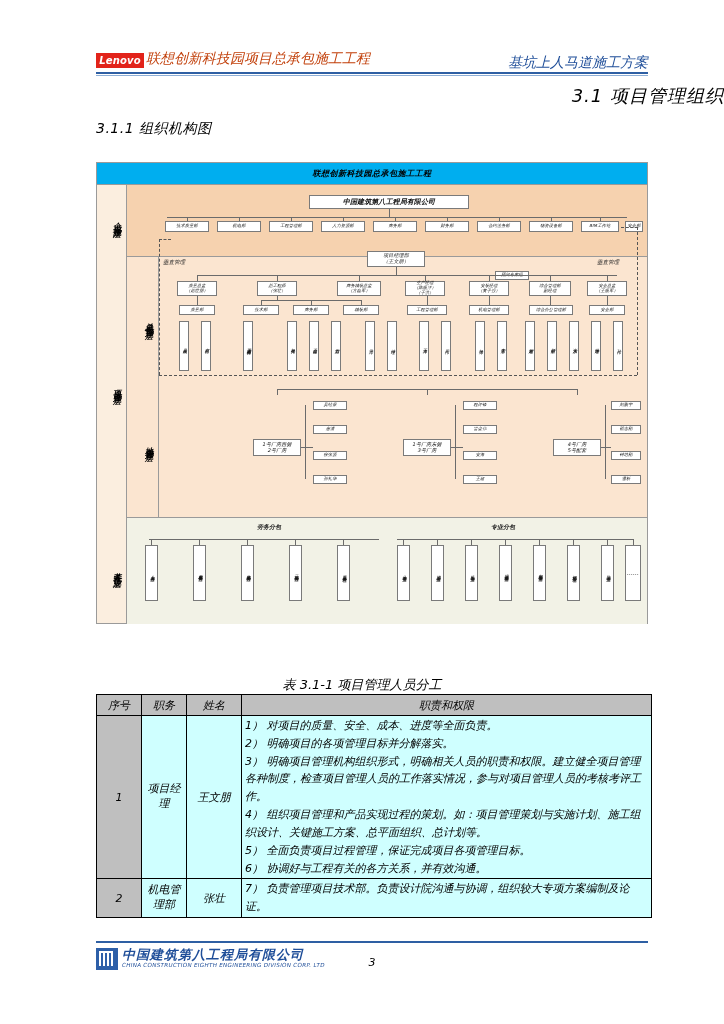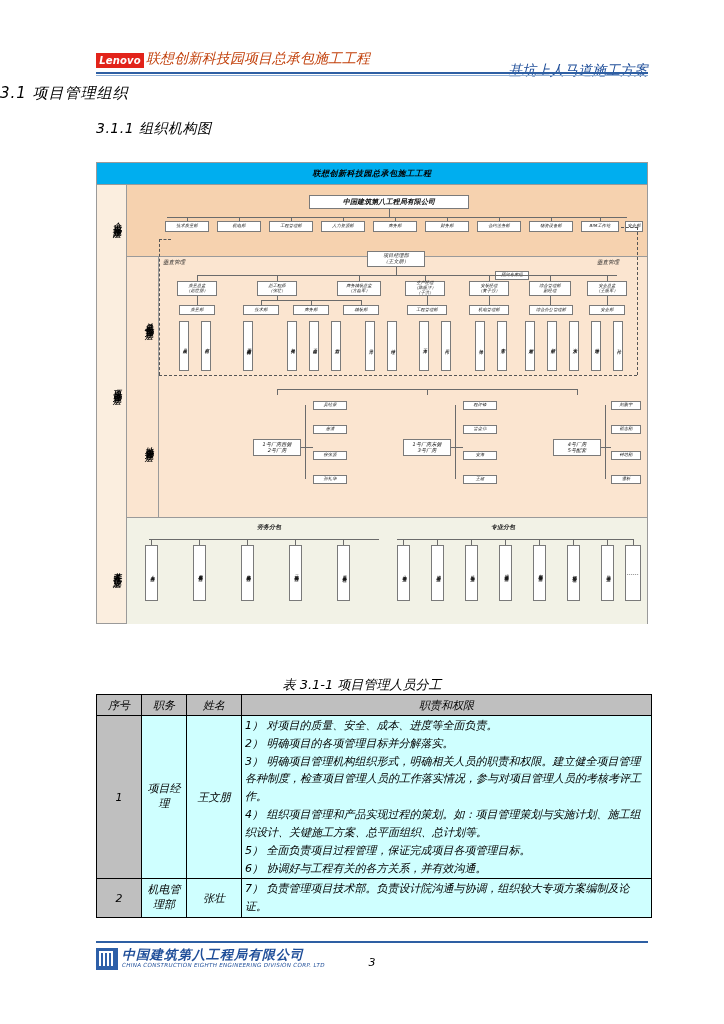--- a/index.html
+++ b/index.html
@@ -19,29 +19,29 @@
     position:absolute;left:0;top:3px;width:48px;height:15px;
     background:#E2231A;color:#fff;font-size:10px;font-weight:bold;
     text-align:center;line-height:15px;letter-spacing:.2px;
     font-family:"DejaVu Sans","Liberation Sans",sans-serif;
   }
   .hdr-left{
     position:absolute;left:50px;top:0px;font-size:14px;color:#c2410c;
     font-family:"DejaVu Sans","Liberation Sans",sans-serif;white-space:nowrap;
   }
   .hdr-right{
-    position:absolute;right:0px;top:12px;font-size:14px;color:#1F4E99;
+    position:absolute;right:0px;top:4px;font-size:14px;color:#1F4E99;
     white-space:nowrap;
   }
   .hdr-rule1{position:absolute;left:0;top:22px;width:552px;height:2px;background:#2E5FA3;}
   .hdr-rule2{position:absolute;left:0;top:25px;width:552px;height:1px;background:#8FAFD6;}
 
   
-  .h2c{position:absolute;left:0;top:84px;width:724px;text-align:left;
-       font-size:15px;letter-spacing:1px;}
+  .h2c{position:absolute;left:0;top:84px;width:724px;text-align:right;
+       font-size:18px;letter-spacing:1px;}
   .h3a{position:absolute;left:96px;top:120px;font-size:14px;letter-spacing:.5px;}
   .h3b{position:absolute;left:96px;top:642px;font-size:14px;letter-spacing:.5px;}
   .tblcap{position:absolute;left:0;top:676px;width:724px;text-align:center;font-size:13px;}
 
   
   .org{position:absolute;left:96px;top:162px;width:552px;height:462px;
        border:1px solid #9a9a9a;background:#FBEEDF;box-sizing:border-box;}
   .org-title{position:absolute;left:0;top:0;width:550px;height:22px;
     background:#00AEEF;border-bottom:1px solid #9a9a9a;
     font-size:8px;font-weight:bold;color:#000;text-align:center;line-height:22px;

